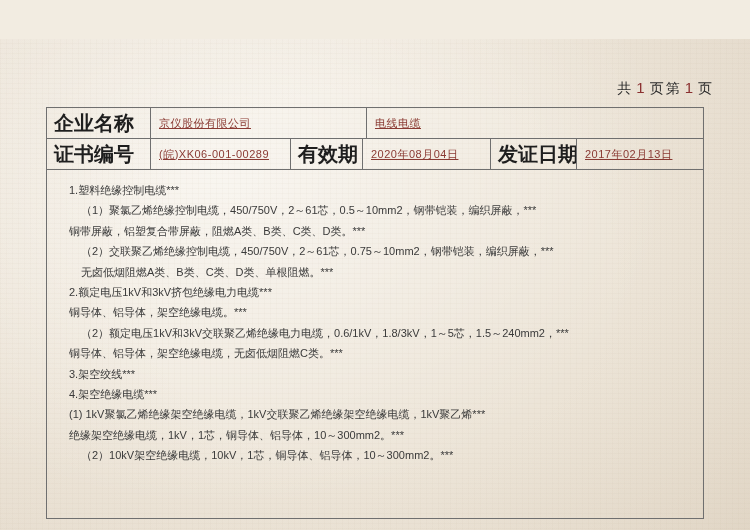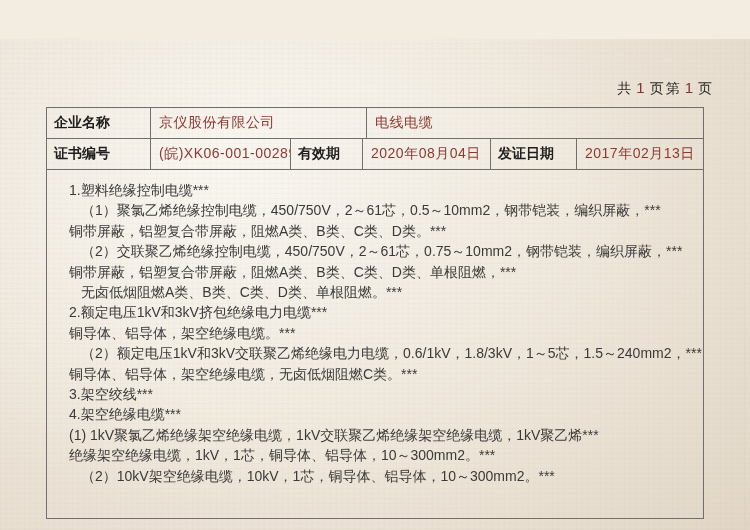--- a/index.html
+++ b/index.html
@@ -73,39 +73,40 @@
     box-sizing: border-box;
   }
   .row-1 { height: 31px; border-bottom: 1px solid #6f6f6f; }
   .row-2 { height: 31px; border-bottom: 1px solid #6f6f6f; }
 
   .cell {
     box-sizing: border-box;
     display: flex;
     align-items: center;
     height: 100%;
-    font-size: 14px;
+    font-size: 20px;
     color: #1e1e1e;
     white-space: nowrap;
     overflow: hidden;
   }
   .label {
     justify-content: space-between;
     padding: 0 7px;
     letter-spacing: 0px;
     font-weight: 600;
     border-right: 1px solid #6f6f6f;
   }
   .label span { display: inline-block; }
   .value {
     padding: 0 8px;
     color: #8a3a33;
-    font-size: 14px;
+    font-size: 11px;
     letter-spacing: 0.5px;
     border-right: 1px solid #6f6f6f;
+    text-decoration: underline;
   }
   .value.last { border-right: none; }
 
   .w-company-label { width: 104px; }
   .w-company-value { width: 216px; }
   .w-product-label { width: 90px; }
   .w-product-value { width: 246px; }
 
   .w-cert-label { width: 104px; }
   .w-cert-value { width: 140px; }
@@ -114,21 +115,21 @@
   .w-issue-label { width: 86px; }
   .w-issue-value { width: 126px; }
 
   .body {
     height: 348px;
     padding: 10px 16px 0 22px;
     box-sizing: border-box;
     overflow: hidden;
   }
   .line {
-    font-size: 14px;
+    font-size: 11px;
     line-height: 20.4px;
     color: #3a3a3a;
     white-space: nowrap;
     letter-spacing: 0px;
   }
   .line.indent1 { padding-left: 12px; }
 </style>
 </head>
 <body>
 
@@ -161,21 +162,20 @@
         <span>发证日期</span>
       </div>
       <div class="cell value w-issue-value last">2017年02月13日</div>
     </div>
 
     <div class="body" id="scope-body">
         <div class="line">1.塑料绝缘控制电缆***</div>
         <div class="line indent1">（1）聚氯乙烯绝缘控制电缆，450/750V，2～61芯，0.5～10mm2，钢带铠装，编织屏蔽，***</div>
         <div class="line">铜带屏蔽，铝塑复合带屏蔽，阻燃A类、B类、C类、D类。***</div>
         <div class="line indent1">（2）交联聚乙烯绝缘控制电缆，450/750V，2～61芯，0.75～10mm2，钢带铠装，编织屏蔽，***</div>
-        <div class="line">铜带屏蔽，铝塑复合带屏蔽，阻燃A类、B类、C类、D类、单根阻燃，***</div>
         <div class="line indent1">无卤低烟阻燃A类、B类、C类、D类、单根阻燃。***</div>
         <div class="line">2.额定电压1kV和3kV挤包绝缘电力电缆***</div>
         <div class="line">铜导体、铝导体，架空绝缘电缆。***</div>
         <div class="line indent1">（2）额定电压1kV和3kV交联聚乙烯绝缘电力电缆，0.6/1kV，1.8/3kV，1～5芯，1.5～240mm2，***</div>
         <div class="line">铜导体、铝导体，架空绝缘电缆，无卤低烟阻燃C类。***</div>
         <div class="line">3.架空绞线***</div>
         <div class="line">4.架空绝缘电缆***</div>
         <div class="line">(1) 1kV聚氯乙烯绝缘架空绝缘电缆，1kV交联聚乙烯绝缘架空绝缘电缆，1kV聚乙烯***</div>
         <div class="line">绝缘架空绝缘电缆，1kV，1芯，铜导体、铝导体，10～300mm2。***</div>
         <div class="line indent1">（2）10kV架空绝缘电缆，10kV，1芯，铜导体、铝导体，10～300mm2。***</div>

